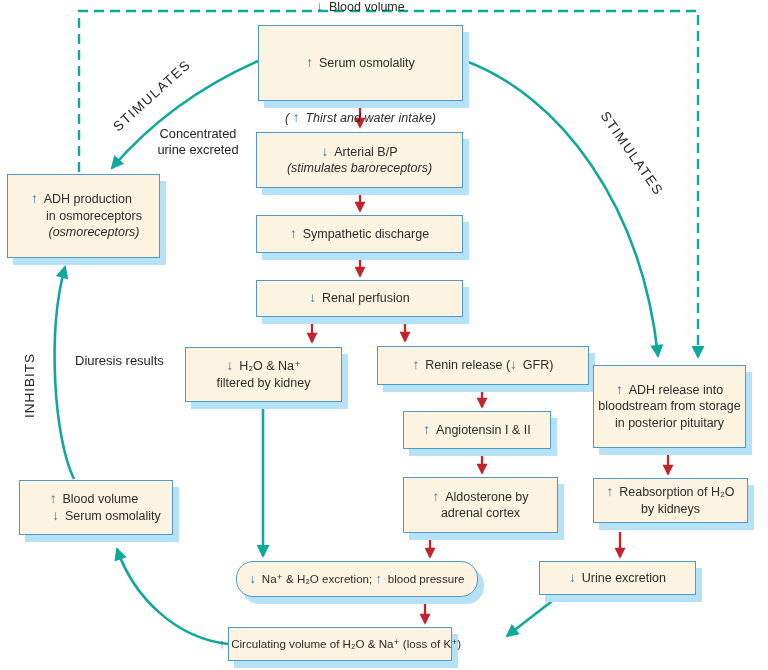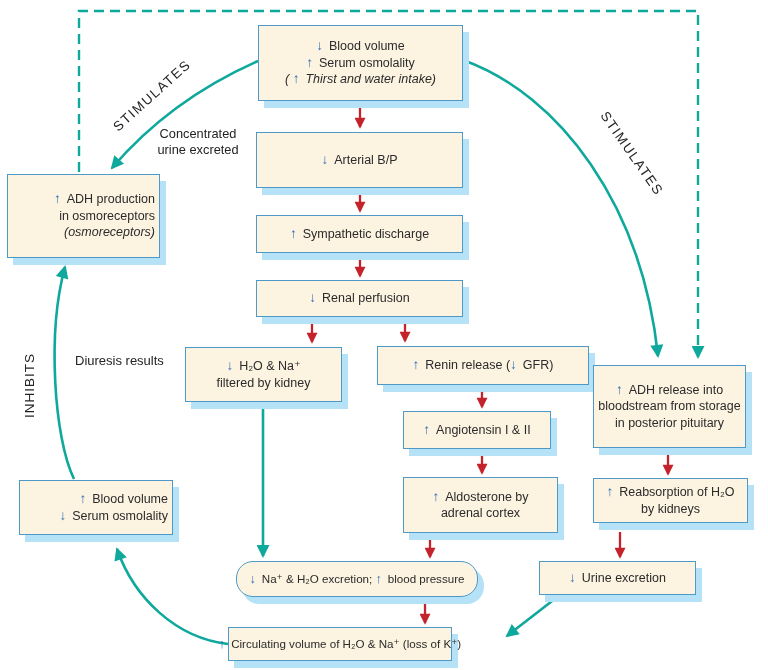--- a/index.html
+++ b/index.html
@@ -11,25 +11,25 @@
   path.r{stroke:var(--red,#c5232b);stroke-width:2.3;fill:none;}
   .fill-teal{fill:var(--teal,#0fa89c);}
   .fill-red{fill:var(--red,#c5232b);}
   .box{position:absolute;background:var(--box-fill,#fcf3e1);border:1.6px solid var(--box-border,#4d9ac8);
        box-shadow:6px 7px 0 var(--box-shadow,#b5e2f6);box-sizing:border-box;
        display:flex;flex-direction:column;justify-content:center;align-items:center;
        text-align:center;font-size:12.5px;line-height:16.5px;padding:3px 4px;}
   .box .bline{white-space:nowrap;}
   .ar{color:var(--blue-arrow,#2f6eb6);font-weight:bold;margin-right:6px;font-size:1.08em;}
   .it{font-style:italic;}
-  .box.indent{align-items:flex-end;text-align:left;padding-left:0;}
+  .box.indent{align-items:center;text-align:left;padding-left:0;}
   .box.indent .bline:not(:first-child){padding-left:25px;}
   .small{font-size:11.6px;}
   
-  #bx-top{left:258px;top:25px;width:205px;height:76px;}
+  #bx-top{left:258px;top:25px;width:205px;height:76px;gap:39px;}
   #bx-arterial{left:256px;top:132px;width:207px;height:56px;}
   #bx-sympathetic{left:256px;top:215px;width:207px;height:38px;}
   #bx-renal{left:256px;top:280px;width:207px;height:37px;}
   #bx-h2o-filtered{left:185px;top:347px;width:157px;height:55px;}
   #bx-renin{left:377px;top:346px;width:212px;height:39px;}
   #bx-angiotensin{left:403px;top:411px;width:148px;height:38px;}
   #bx-aldosterone{left:403px;top:477px;width:155px;height:56px;}
   #bx-excretion{left:236px;top:561px;width:242px;height:36px;border-radius:17px;}
   #bx-circulating{left:228px;top:627px;width:224px;height:34px;}
   #bx-adh-release{left:593px;top:365px;width:153px;height:83px;}
@@ -85,20 +85,21 @@
     <path class="r" d="M620,532 L620,557" marker-end="url(#ahr)"></path>
   </svg>
 
   <div class="box" id="bx-top">
       <div class="bline"><span class="ar">↓</span><span>Blood volume</span></div>
       <div class="bline"><span class="ar">↑</span><span>Serum osmolality</span></div>
       <div class="bline"><span class="it">( </span><span class="ar">↑</span><span class="it">Thirst and water intake)</span></div>
     </div>
   <div class="box" id="bx-arterial">
       <div class="bline"><span class="ar">↓</span><span>Arterial B/P</span></div>
+      <div class="bline"><span class="it">(stimulates baroreceptors)</span></div>
     </div>
   <div class="box" id="bx-sympathetic">
       <div class="bline"><span class="ar">↑</span><span>Sympathetic discharge</span></div>
     </div>
   <div class="box" id="bx-renal">
       <div class="bline"><span class="ar">↓</span><span>Renal perfusion</span></div>
     </div>
   <div class="box" id="bx-h2o-filtered">
       <div class="bline"><span class="ar">↓</span><span>H₂O &amp; Na⁺</span></div>
       <div class="bline"><span>filtered by kidney</span></div>

